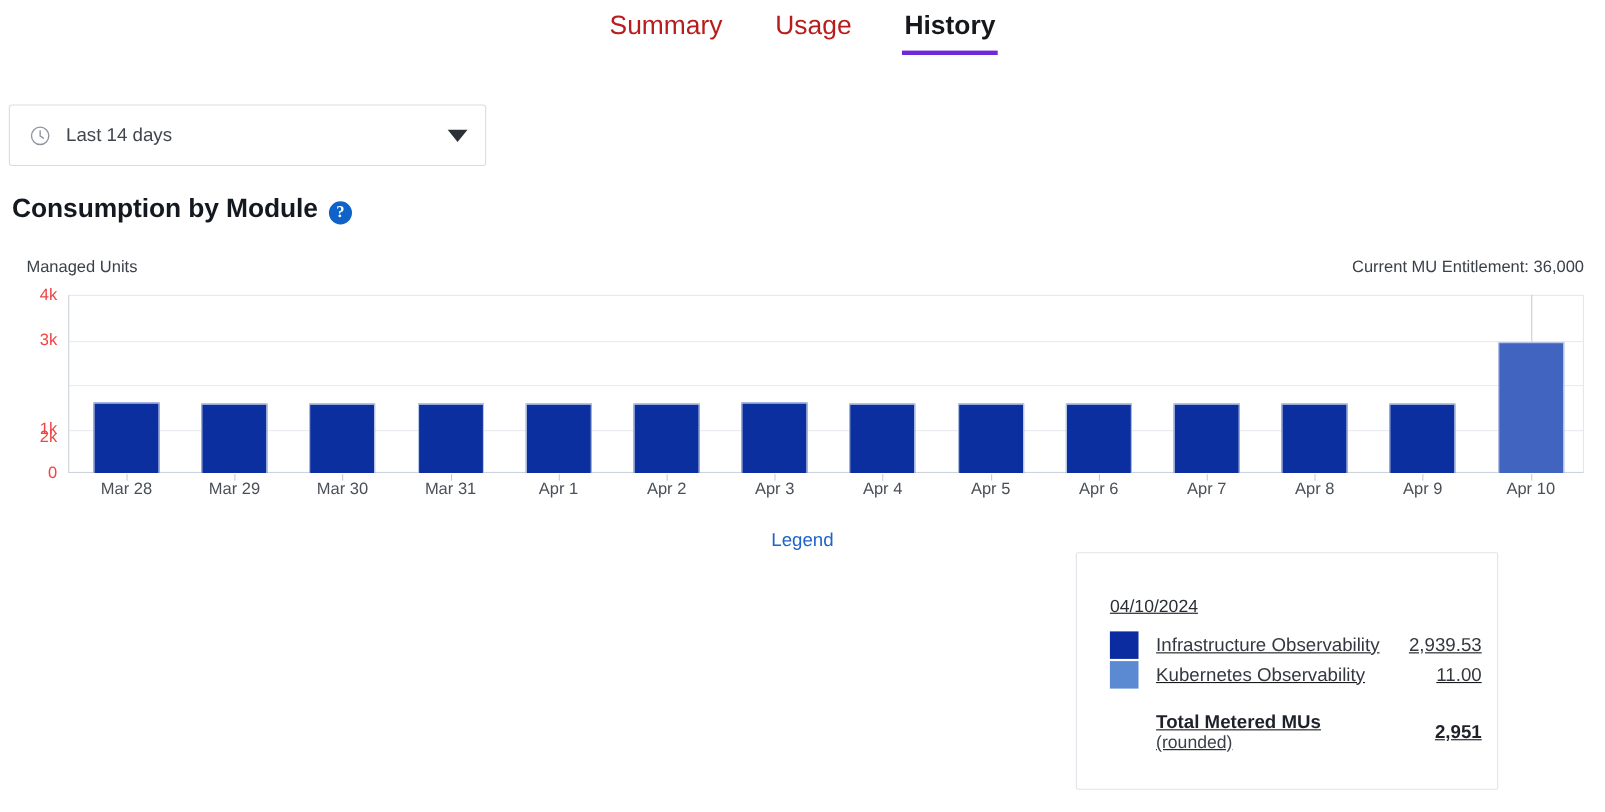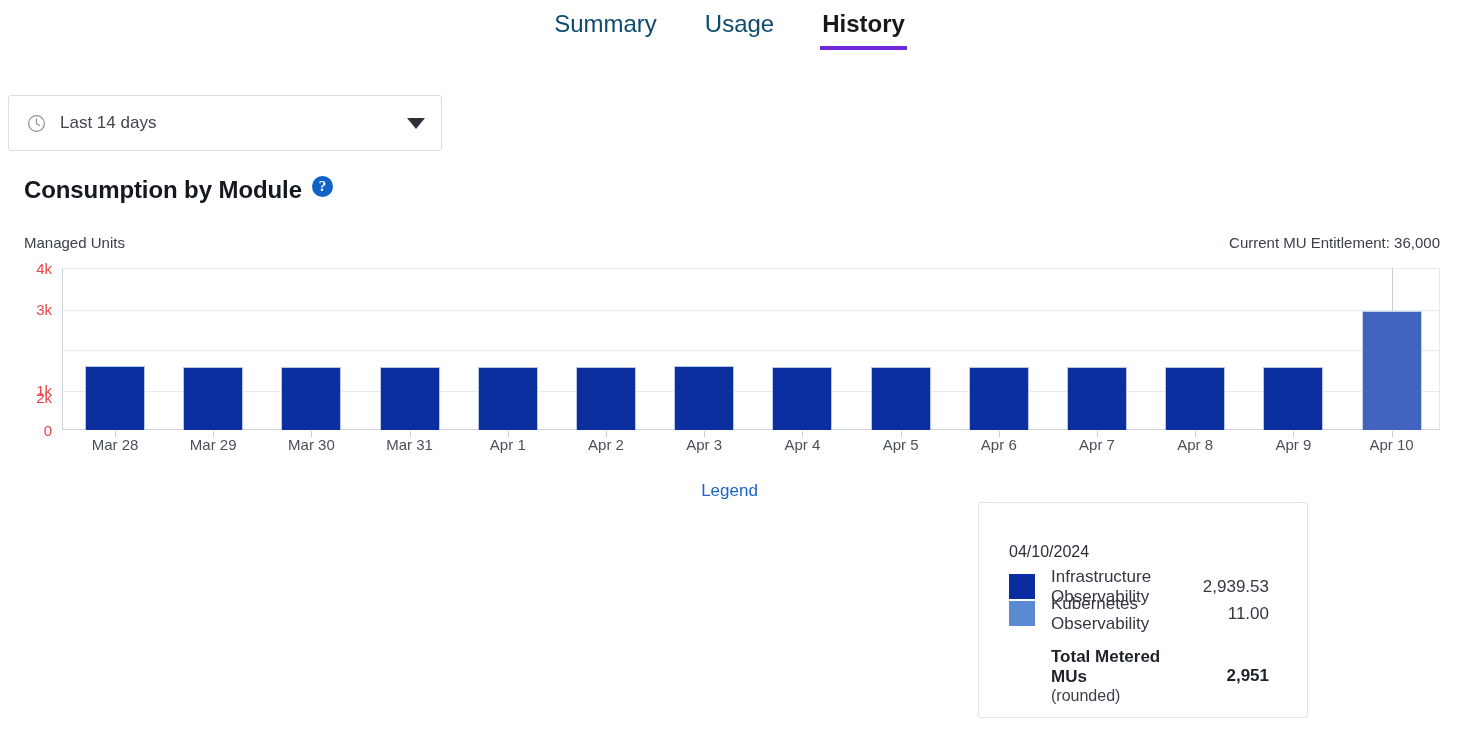--- a/index.html
+++ b/index.html
@@ -14,21 +14,21 @@
 
   
   .tabs {
     position: absolute; top: 0; left: 0; width: 1459px;
     display: flex; justify-content: center; align-items: flex-start;
     gap: 44px;
     padding-top: 8px;
   }
   .tab {
     font-size: 24px;
-    color: #0c4a6e;
+    color: #b91c1c;
     cursor: pointer;
     padding: 2px 2px 8px 2px;
     line-height: 1.15;
     white-space: nowrap;
   }
   .tab.active {
     color: #16181c;
     font-weight: 700;
     border-bottom: 4px solid #6d28d9;
   }
@@ -54,22 +54,22 @@
   .caret {
     width: 0; height: 0;
     border-left: 9px solid transparent;
     border-right: 9px solid transparent;
     border-top: 11px solid #2c3138;
     flex: 0 0 auto;
   }
 
   
   .section-head {
-    position: absolute; left: 24px; top: 176px;
-    display: flex; align-items: flex-start; gap: 10px;
+    position: absolute; left: 11px; top: 176px;
+    display: flex; align-items: flex-end; gap: 10px;
   }
   .section-title {
     font-size: 24px; font-weight: 700; color: #14181f;
     letter-spacing: -0.1px;
   }
   .help-icon {
     width: 21px; height: 21px; border-radius: 50%;
     background: #0f62c8; color: #fff;
     font-size: 15px; font-weight: 700;
     display: flex; align-items: center; justify-content: center;
@@ -138,25 +138,26 @@
     position: absolute; top: 481px; left: 0; width: 1459px;
     text-align: center;
     font-size: 17px; color: #1c64c8;
     cursor: pointer;
   }
   .legend-link span { cursor: pointer; }
 
   
   .tooltip {
     position: absolute; left: 978px; top: 502px;
-    width: 330px; height: 216px;
+    width: 384px; height: 216px;
     background: #ffffff;
     border: 1px solid #e1e4e9;
     border-radius: 2px;
-    padding: 40px 38px 0 30px;
+    padding: 40px 14px 0 30px;
+    text-decoration: underline;
   }
   .tt-date { font-size: 16px; color: #2a2f36; margin-bottom: 12px; }
   .tt-row { display: flex; align-items: center; height: 27px; }
   .tt-swatch {
     width: 26px; height: 25px; flex: 0 0 auto; margin-right: 16px;
   }
   .tt-name { font-size: 17px; color: #333840; flex: 1 1 auto; }
   .tt-val { font-size: 17px; color: #333840; text-align: right; }
   .tt-total {
     display: flex; align-items: center; margin-top: 20px; gap: 40px;

